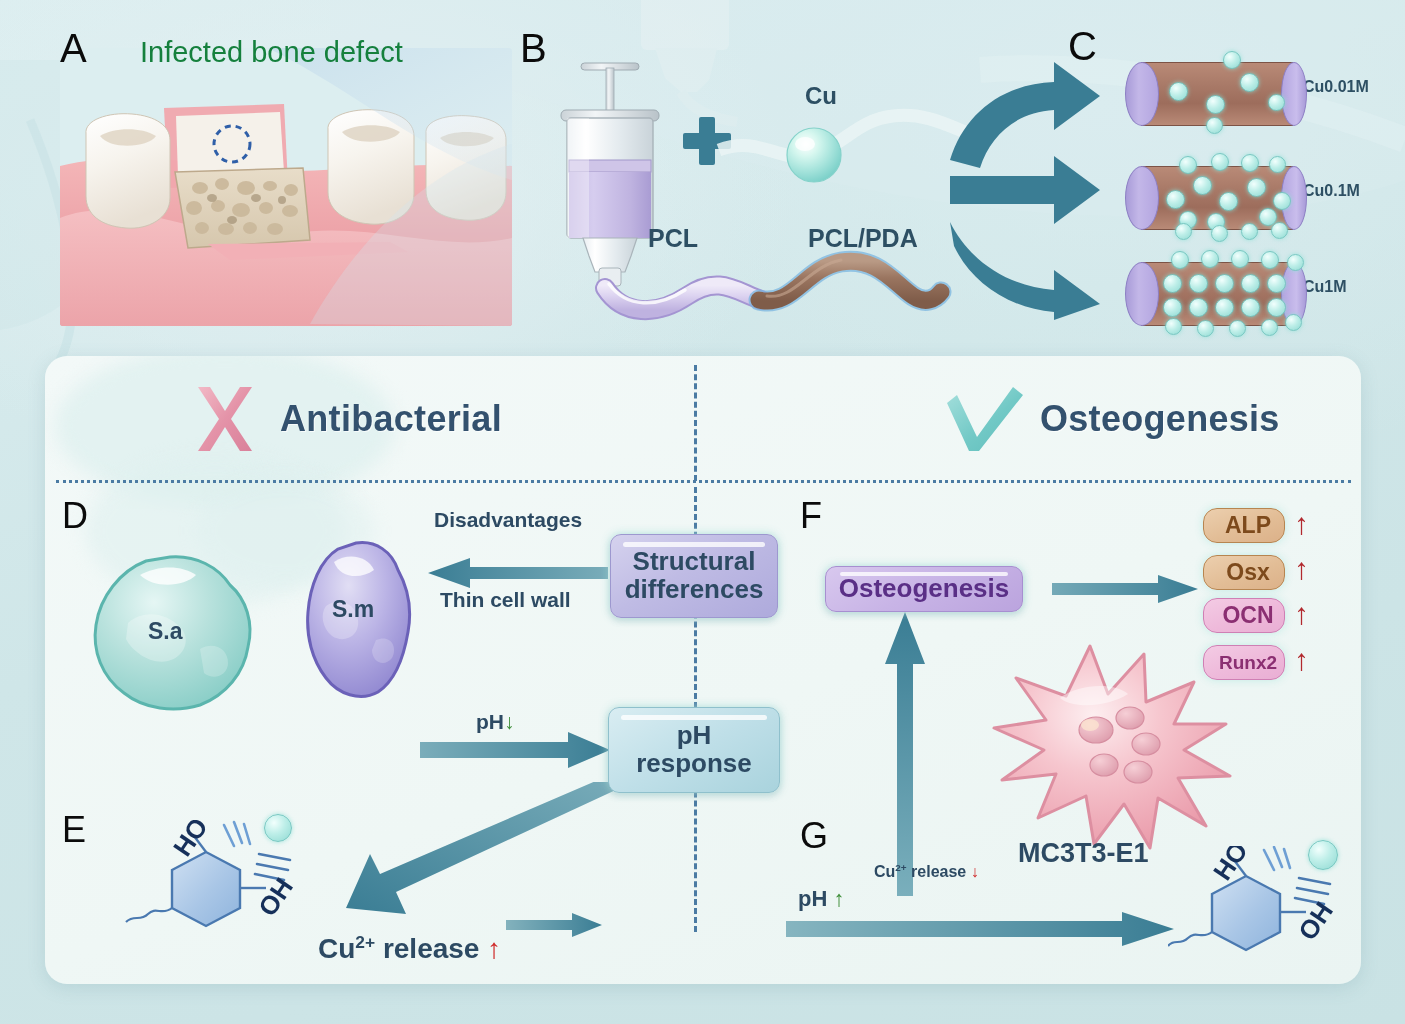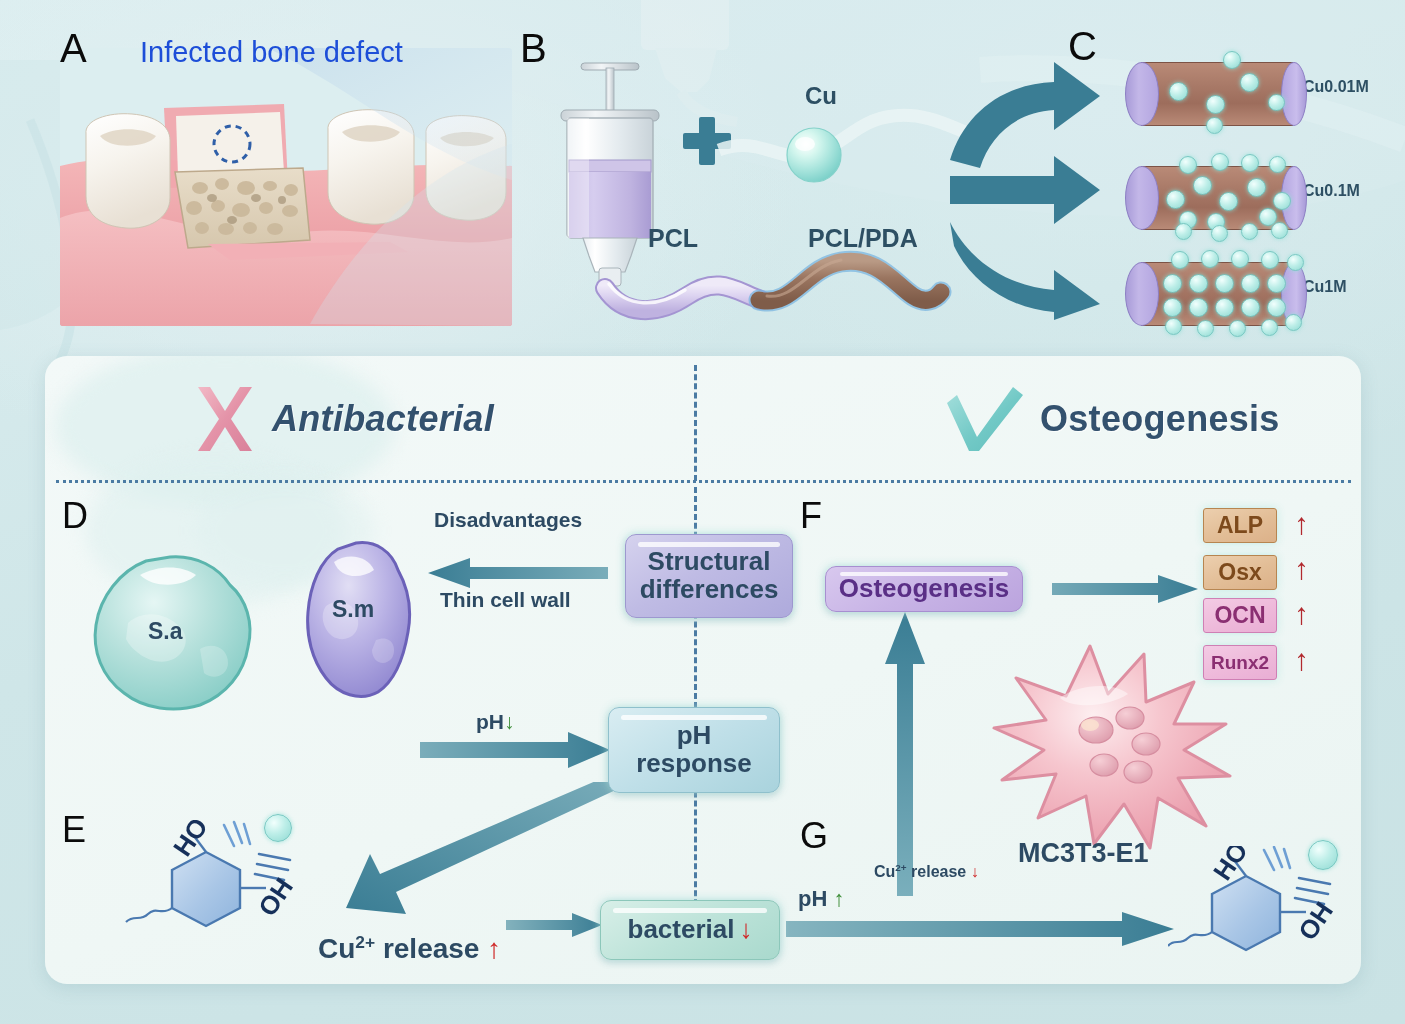--- a/index.html
+++ b/index.html
@@ -16,21 +16,21 @@
         radial-gradient(ellipse 700px 420px at 22% 18%, #e3f0f2 0%, rgba(222,238,240,0) 70%),
         radial-gradient(ellipse 900px 520px at 78% 10%, #d9ecee 0%, rgba(214,233,234,0) 72%),
         linear-gradient(160deg,#dceef0 0%,#cfe6e8 45%,#c9e2e4 100%);
   }
   .bgswoosh{position:absolute;opacity:.55;}
 
   
   .plabel{position:absolute;font-size:40px;color:#0b0b0b;font-weight:400;
           font-family:"Liberation Sans", sans-serif;line-height:1;z-index:40;}
 
-  .toptitle{position:absolute;font-size:29px;color:#1d4ed8;z-index:40;white-space:nowrap;}
+  .toptitle{position:absolute;font-size:29px;color:#15803d;z-index:40;white-space:nowrap;}
 
   
   .mouthbox{position:absolute;left:60px;top:48px;width:452px;height:278px;
             overflow:hidden;border-radius:3px;}
 
   
   .cyl{position:absolute;}
   .cylbody{position:absolute;left:28px;top:0;width:152px;height:62px;
            background:linear-gradient(180deg,#b98a77 0%,#a97a68 35%,#9d6d5c 65%,#b98a77 100%);
            border-top:1px solid #7c5346;border-bottom:1px solid #7c5346;}
@@ -58,32 +58,32 @@
   .dotline-h{position:absolute;height:0;border-top:3px dotted #4b7ba3;z-index:15;}
   .dotline-v{position:absolute;width:0;border-left:3px dashed #4b7ba3;z-index:15;}
 
   
   .fbox{position:absolute;border-radius:11px;display:flex;align-items:center;
         justify-content:center;text-align:center;font-weight:bold;
         color:#2d4a63;line-height:1.07;z-index:22;}
   .fbox .shine{position:absolute;left:7%;top:7px;width:86%;height:5px;border-radius:4px;
                background:rgba(255,255,255,.78);}
   .box-purple{background:linear-gradient(150deg,#d5d2ee 0%,#bfbbe4 45%,#aeaadc 100%);
-              border:1.5px solid #9d98cf;box-shadow:0 0 10px rgba(170,225,220,.85),0 3px 6px rgba(70,90,110,.17);margin-left:15px;}
+              border:1.5px solid #9d98cf;box-shadow:0 0 10px rgba(170,225,220,.85),0 3px 6px rgba(70,90,110,.17);}
   .box-teal{background:linear-gradient(150deg,#d9edf2 0%,#bfdfe8 50%,#a9d3dd 100%);
             border:1.5px solid #8fc0cc;box-shadow:0 0 10px rgba(170,225,220,.85),0 3px 6px rgba(70,90,110,.17);}
   .box-mint{background:linear-gradient(150deg,#d8efe8 0%,#bde3d9 50%,#a9d9cd 100%);
             border:1.5px solid #8cc7ba;box-shadow:0 0 10px rgba(170,225,220,.85),0 3px 6px rgba(70,90,110,.17);}
   .box-violet{background:linear-gradient(150deg,#d8c8ee 0%,#c8b4e6 48%,#bba4de 100%);
               border:1.5px solid #a78fd0;color:#5a2f86;
               box-shadow:0 0 10px rgba(170,225,220,.85),0 3px 6px rgba(70,90,110,.17);}
 
   
-  .chip{position:absolute;border-radius:3px;font-weight:bold;font-size:23px;
-        display:flex;align-items:center;justify-content:center;z-index:22;}
+  .chip{position:absolute;border-radius:14px;font-weight:bold;font-size:23px;
+        display:flex;align-items:center;justify-content:center;z-index:22;padding-left:8px;}
   .chip-tan{background:linear-gradient(160deg,#eccfae 0%,#e2bd96 55%,#dcb189 100%);
             border:1.5px solid #b78550;color:#7d4a1c;box-shadow:0 0 8px rgba(190,235,228,.9);}
   .chip-pink{background:linear-gradient(160deg,#f3cbe4 0%,#eeb9da 55%,#e9aed4 100%);
              border:1.5px solid #cf7fb4;color:#8b2f72;box-shadow:0 0 8px rgba(190,235,228,.9);}
   .uparrow{position:absolute;color:#b2292e;font-size:30px;font-weight:bold;z-index:22;line-height:1;}
 
   .ftext{position:absolute;font-weight:bold;color:#2d4a63;white-space:nowrap;z-index:21;}
   .gA{color:#3f8f3a;}
   .rA{color:#cf2a2a;}
 
@@ -353,21 +353,21 @@
   <svg style="position:absolute;left:190px;top:385px;width:70px;height:68px;z-index:21;" viewBox="0 0 70 68">
     <defs>
         <linearGradient id="xg" x1="0" y1="0" x2="1" y2="1">
       <stop offset="0%" stop-color="#f2b9c6"></stop>
           <stop offset="50%" stop-color="#e493a8"></stop>
           <stop offset="100%" stop-color="#d9809a"></stop>
     </linearGradient>
       </defs>
     <path d="M8 2 L20 2 L35 26 L50 2 L62 2 L41 34 L62 66 L50 66 L35 42 L20 66 L8 66 L29 34 Z" fill="url(#xg)"></path>
   </svg>
-  <div class="hdrtext" style="left:272px;top:398px;font-style:italic;">Antibacterial</div>
+  <div class="hdrtext" style="left:280px;top:398px;">Antibacterial</div>
 
   <svg style="position:absolute;left:943px;top:385px;width:82px;height:68px;z-index:21;" viewBox="0 0 82 68">
     <defs>
         <linearGradient id="ckg" x1="0" y1="0" x2="1" y2="1">
       <stop offset="0%" stop-color="#a7e0dd"></stop>
           <stop offset="55%" stop-color="#72c9c6"></stop>
           <stop offset="100%" stop-color="#5fbdbb"></stop>
     </linearGradient>
       </defs>
     <path d="M4 18 L14 10 L34 52 L70 2 L80 10 L36 66 L26 66 Z" fill="url(#ckg)"></path>
@@ -444,25 +444,20 @@
     <span>Structural</span>
     <span>differences</span>
   </div>
 
   <div class="fbox box-teal" style="left:608px;top:707px;width:170px;height:84px;font-size:26px;flex-direction:column;">
     <div class="shine"></div>
     <span>pH</span>
     <span>response</span>
   </div>
 
-  <div class="fbox box-mint" style="left:600px;top:900px;width:178px;height:58px;font-size:26px;">
-    <div class="shine"></div>
-    <span>bacterial</span>
-      <span class="rA" style="margin-left:5px;">↓</span>
-  </div>
 
   <svg style="position:absolute;left:330px;top:782px;width:290px;height:136px;z-index:20;" viewBox="0 0 290 136">
     <defs>
         <linearGradient id="ab3" x1="1" y1="0" x2="0" y2="1">
       <stop offset="0%" stop-color="#7aadba"></stop>
           <stop offset="100%" stop-color="#3a7d94"></stop>
     </linearGradient>
       </defs>
     <path d="M290 6 L66 110 L76 132 L16 126 L40 72 L50 92 L282 -8 Z" fill="url(#ab3)"></path>
   </svg>

